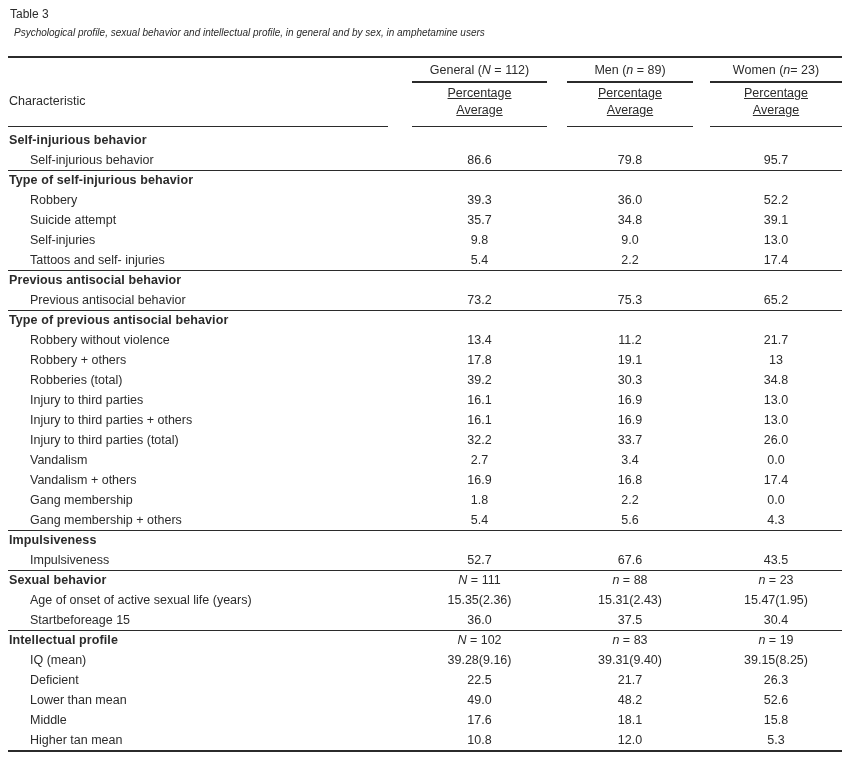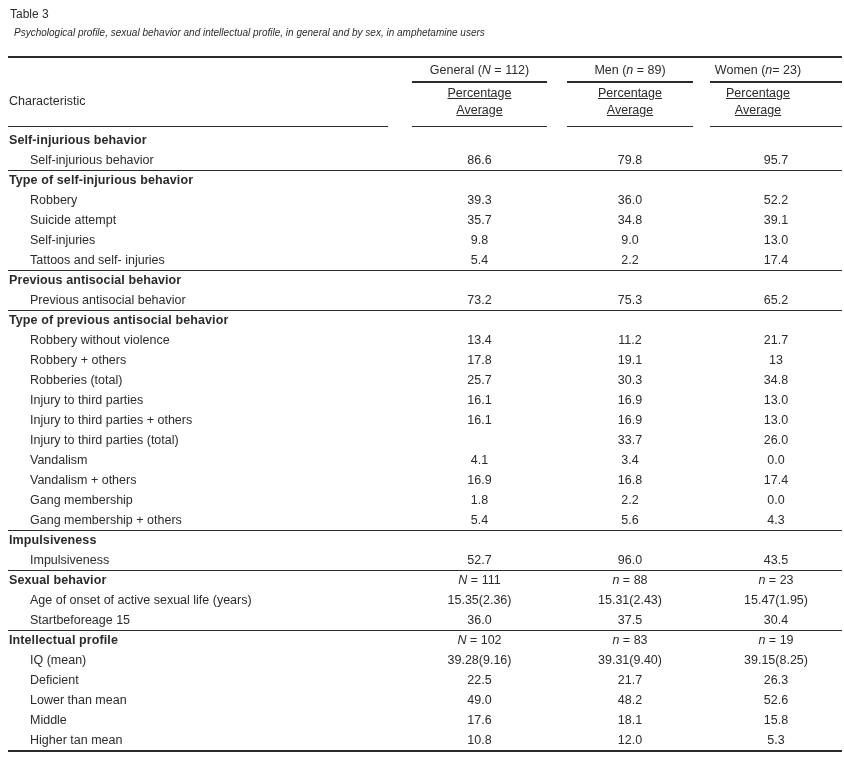--- a/index.html
+++ b/index.html
@@ -17,21 +17,21 @@
   .apa-table { position:absolute; left:8px; top:56px; width:834px; border-top:2px solid #2b2b2b; }
 
   
   .thead { position:relative; height:69px; }
   .char-label { position:absolute; left:1px; top:36px; }
   .group { position:absolute; top:4px; height:17px; line-height:17px; text-align:center; white-space:nowrap; }
   .sub   { position:absolute; top:27px; text-align:center; line-height:16.5px;text-decoration:underline; }
   .sub span { display:block; }
   .g1 { left:404px; width:135px; }
   .g2 { left:559px; width:126px; }
-  .g3 { left:684px; width:132px; }
+  .g3 { left:702px; width:132px; }
   .rule { position:absolute; height:1.5px; background:#2b2b2b; }
   .grule { top:23px; }
   .bseg { bottom:0; }
   .seg-label { left:0; width:380px; }
   .seg1 { left:404px; width:135px; }
   .seg2 { left:559px; width:126px; }
   .seg3 { left:702px; width:132px; }
 
   
   .tbody { padding-top:3px; border-bottom:2px solid #2b2b2b; }
@@ -157,44 +157,45 @@
     <div class="cell val v3">21.7</div>
   </div>
       <div class="row data-row">
     <div class="cell label">Robbery + others</div>
     <div class="cell val v1">17.8</div>
     <div class="cell val v2">19.1</div>
     <div class="cell val v3">13</div>
   </div>
       <div class="row data-row">
     <div class="cell label">Robberies (total)</div>
-    <div class="cell val v1">25.7</div>
+    <div class="cell val v1">39.2</div>
     <div class="cell val v2">30.3</div>
     <div class="cell val v3">34.8</div>
   </div>
       <div class="row data-row">
     <div class="cell label">Injury to third parties</div>
     <div class="cell val v1">16.1</div>
     <div class="cell val v2">16.9</div>
     <div class="cell val v3">13.0</div>
   </div>
       <div class="row data-row">
     <div class="cell label">Injury to third parties + others</div>
     <div class="cell val v1">16.1</div>
     <div class="cell val v2">16.9</div>
     <div class="cell val v3">13.0</div>
   </div>
       <div class="row data-row">
     <div class="cell label">Injury to third parties (total)</div>
+    <div class="cell val v1">32.2</div>
     <div class="cell val v2">33.7</div>
     <div class="cell val v3">26.0</div>
   </div>
       <div class="row data-row">
     <div class="cell label">Vandalism</div>
-    <div class="cell val v1">4.1</div>
+    <div class="cell val v1">2.7</div>
     <div class="cell val v2">3.4</div>
     <div class="cell val v3">0.0</div>
   </div>
       <div class="row data-row">
     <div class="cell label">Vandalism + others</div>
     <div class="cell val v1">16.9</div>
     <div class="cell val v2">16.8</div>
     <div class="cell val v3">17.4</div>
   </div>
       <div class="row data-row">
@@ -211,21 +212,21 @@
   </div>
       <div class="row section-row rule-above">
     <div class="cell label">Impulsiveness</div>
     <div class="cell val v1"></div>
     <div class="cell val v2"></div>
     <div class="cell val v3"></div>
   </div>
       <div class="row data-row">
     <div class="cell label">Impulsiveness</div>
     <div class="cell val v1">52.7</div>
-    <div class="cell val v2">96.0</div>
+    <div class="cell val v2">67.6</div>
     <div class="cell val v3">43.5</div>
   </div>
       <div class="row section-row rule-above">
     <div class="cell label">Sexual behavior</div>
     <div class="cell val v1"><i>N</i> = 111</div>
     <div class="cell val v2"><i>n</i> = 88</div>
     <div class="cell val v3"><i>n</i> = 23</div>
   </div>
       <div class="row data-row">
     <div class="cell label">Age of onset of active sexual life (years)</div>

